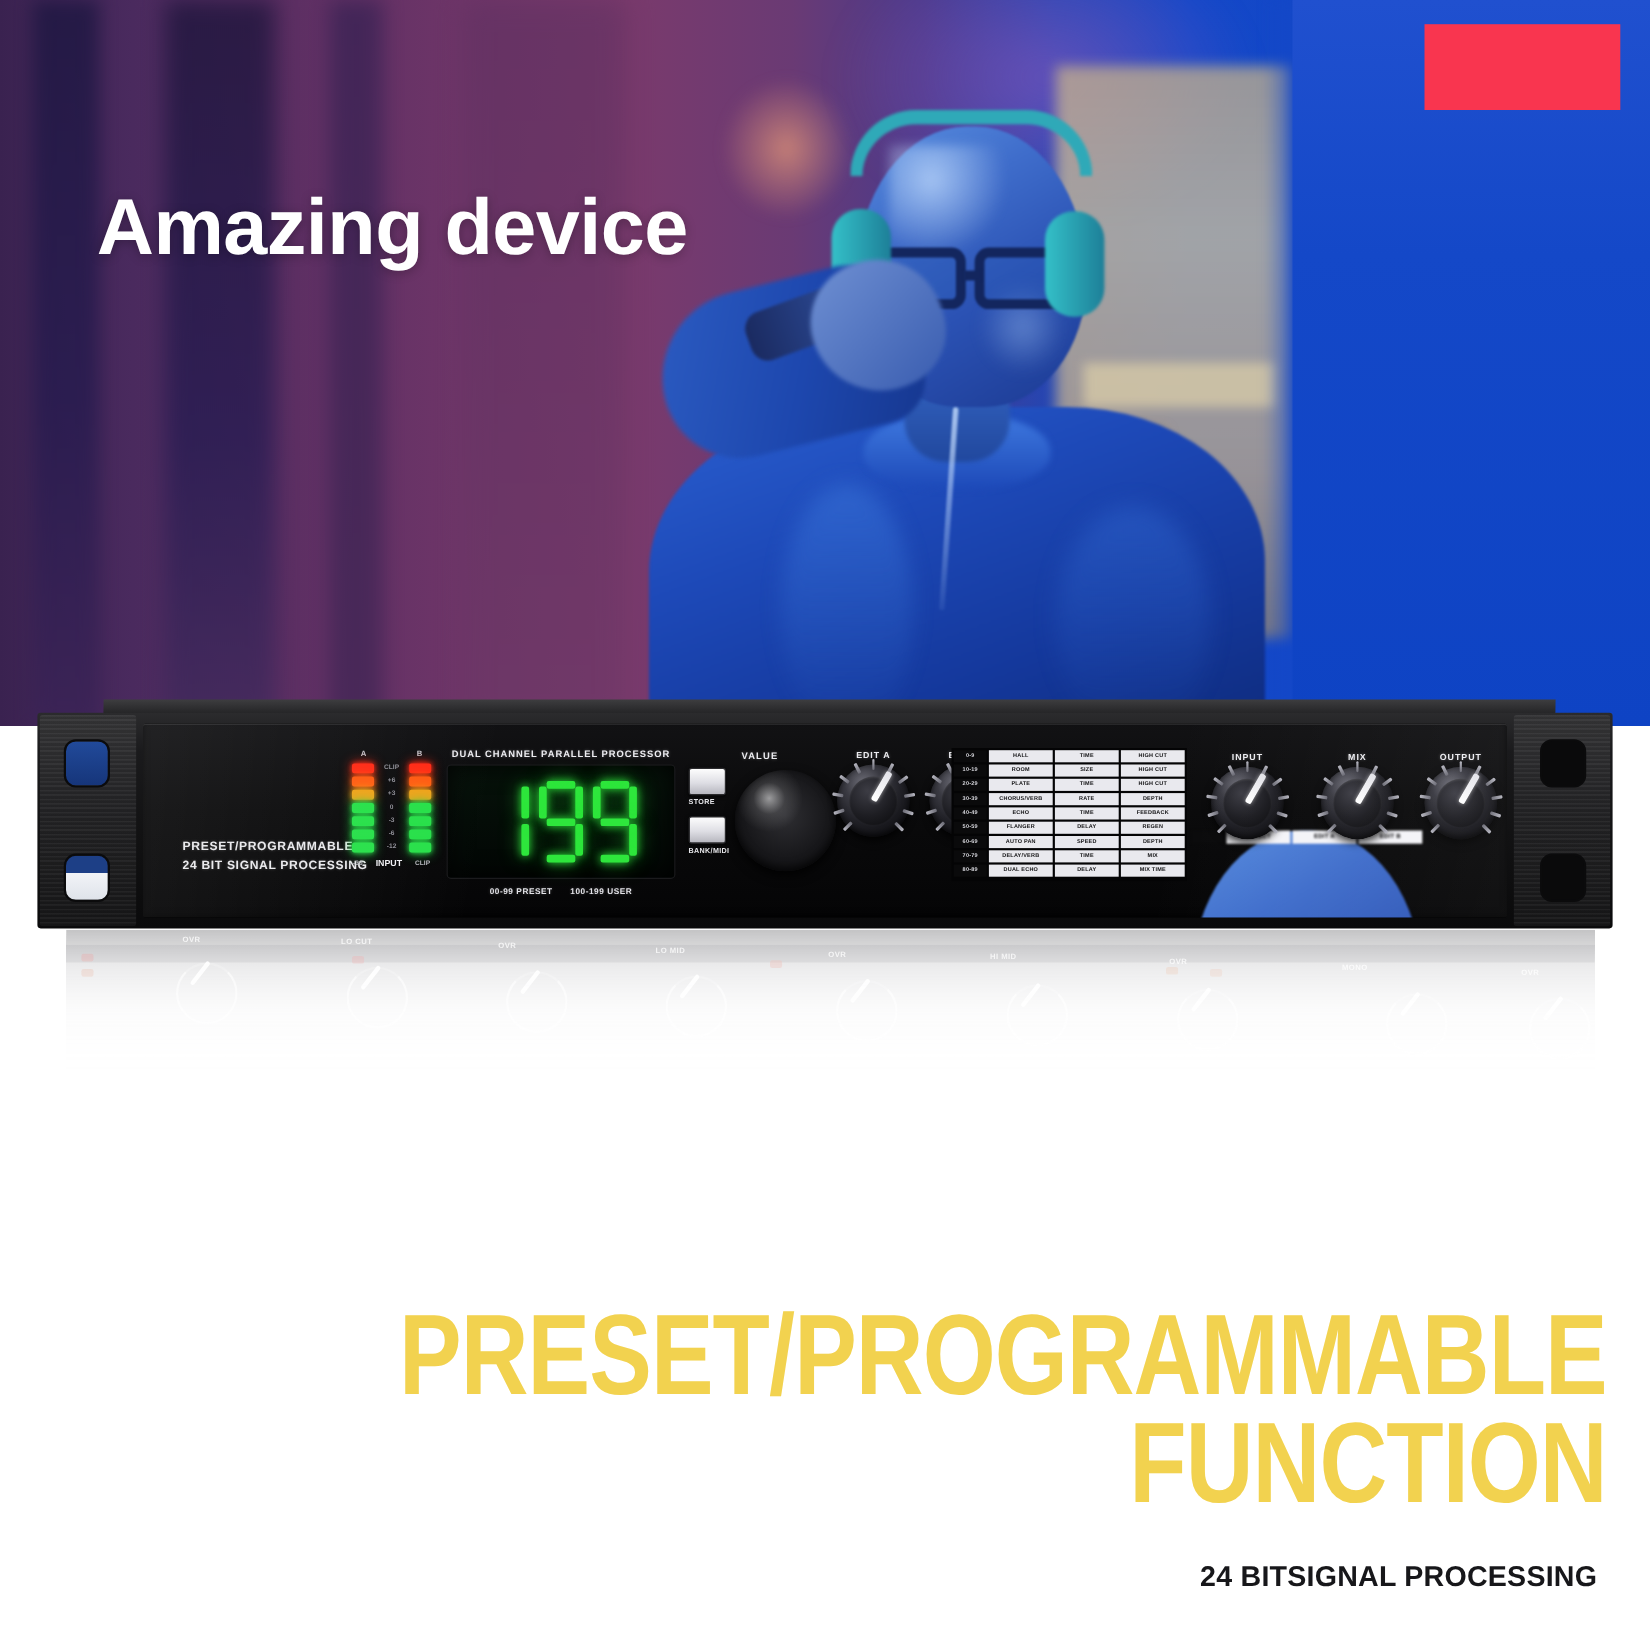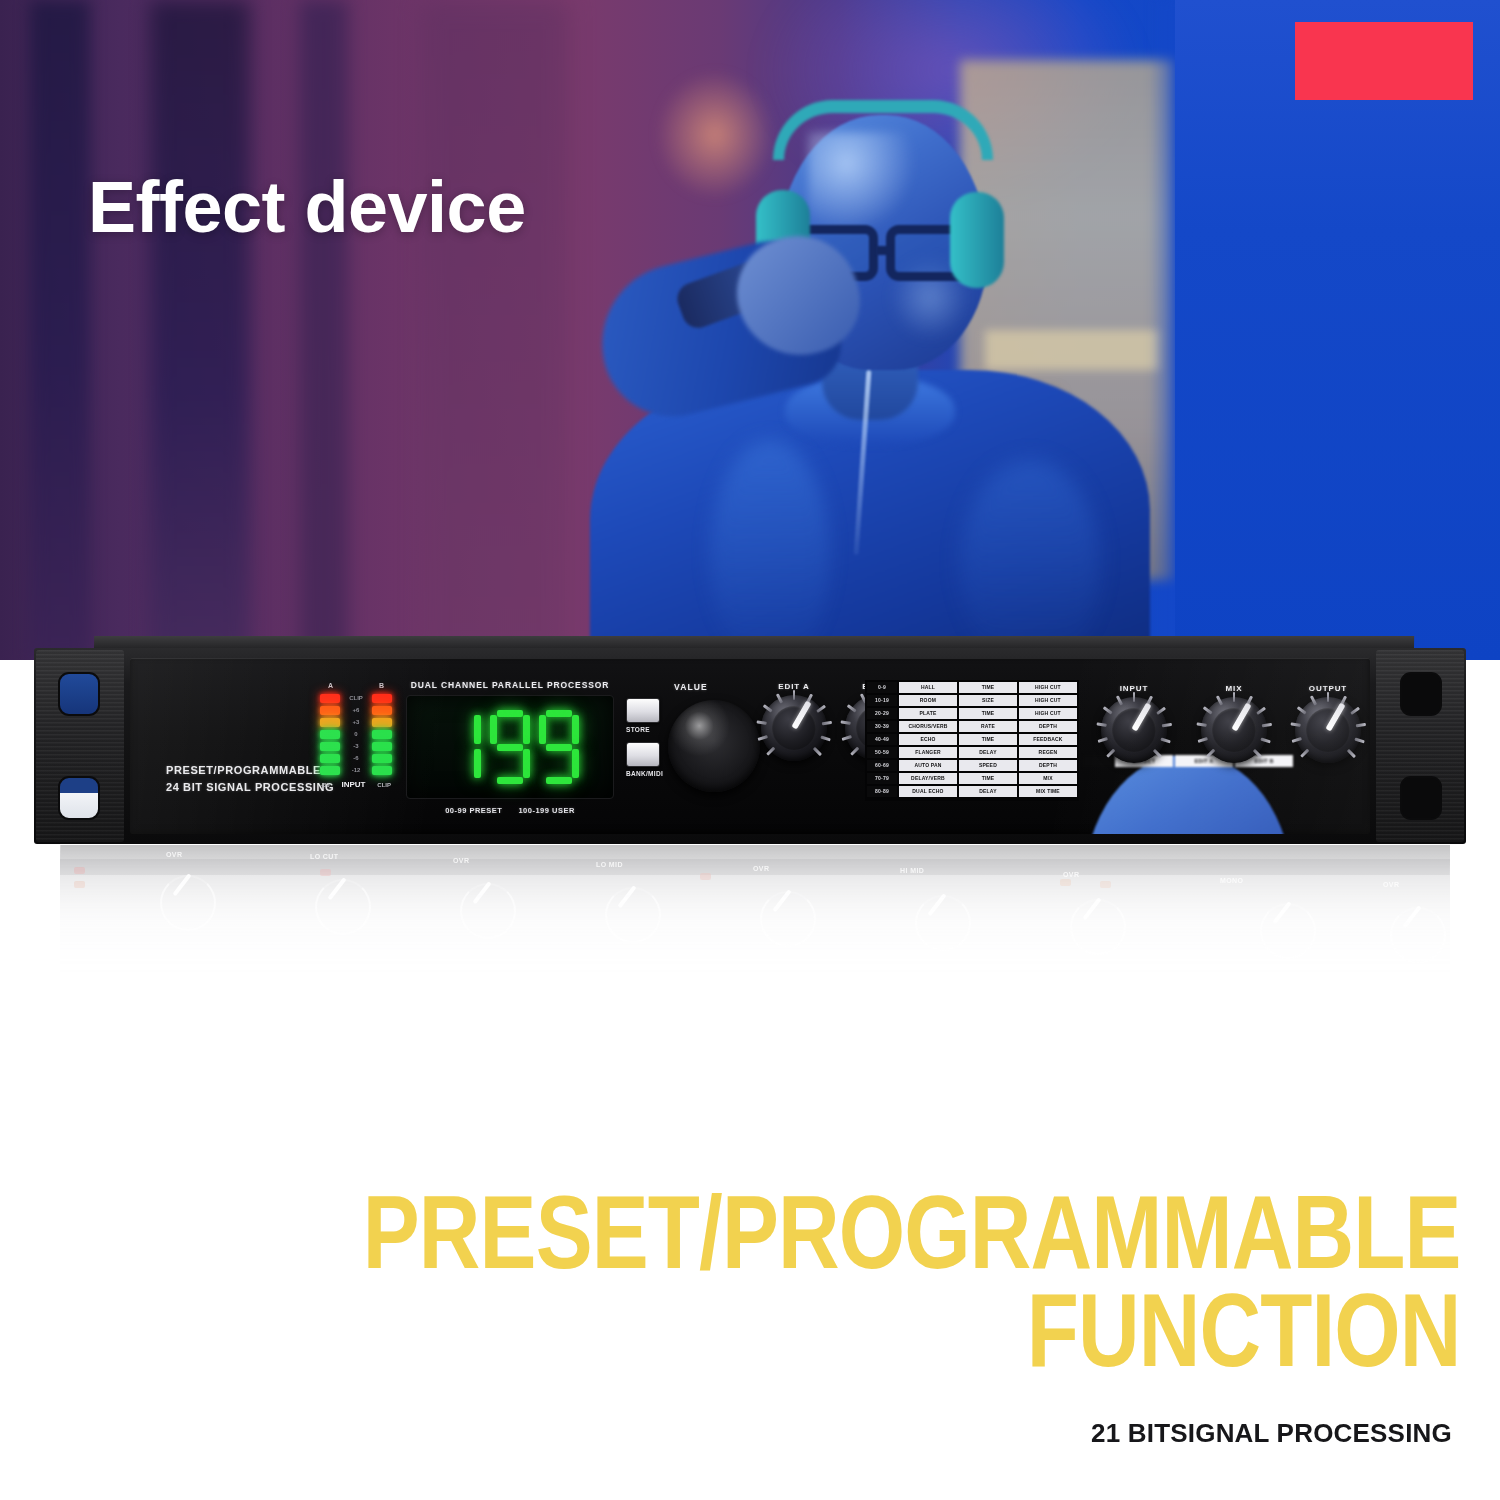--- a/index.html
+++ b/index.html
@@ -438,21 +438,21 @@
     <div class="headband"></div>
     <div class="earcup left"></div>
     <div class="earcup right"></div>
     <div class="cable"></div>
     <div class="arm"></div>
     <div class="wristband"></div>
     <div class="hand"></div>
   </div>
 
   <div class="hero-heading">
-    <div>Effect device</div>
+    <div>Amazing device</div>
   </div>
 </div>
 
 <div class="badge"></div>
 
 <div class="lower"></div>
 
 <div class="reflection">
   <div class="refl-strip"></div>
   <div class="refl-body"></div>
@@ -774,14 +774,14 @@
         <div class="pointer"></div>
       </div>
     </div>
 
   </div>
 </div>
 
 <div class="bottom-type">
   <div class="big-line l1">PRESET/PROGRAMMABLE</div>
   <div class="big-line l2">FUNCTION</div>
-  <div class="sub-line">21 BITSIGNAL PROCESSING</div>
+  <div class="sub-line">24 BITSIGNAL PROCESSING</div>
 </div>
 
 </body></html>

